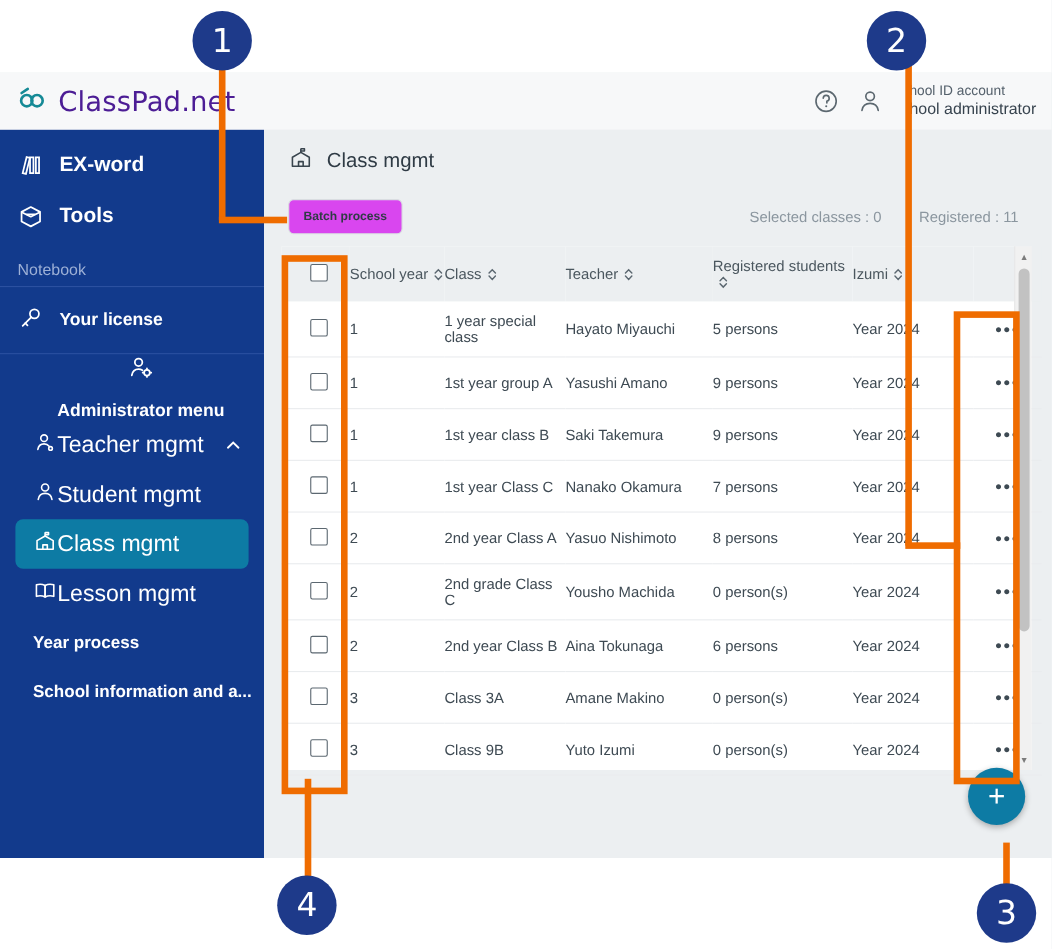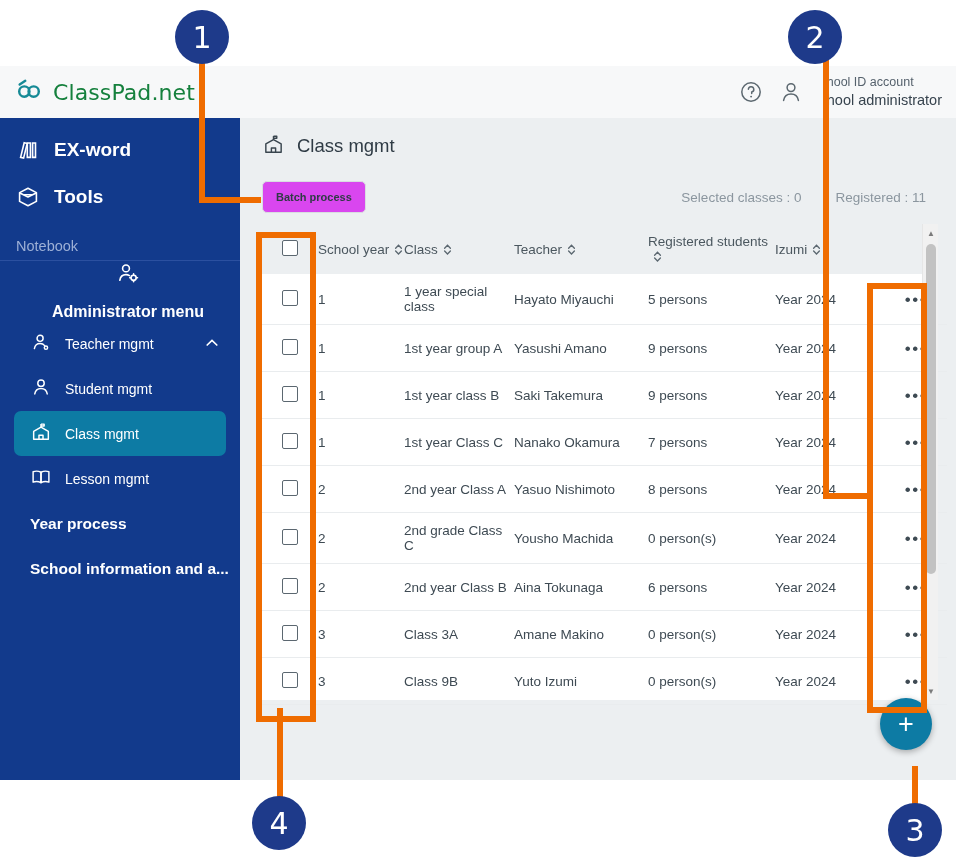--- a/index.html
+++ b/index.html
@@ -16,21 +16,21 @@
 
   
   .topbar{
     position:absolute;left:0;top:0;width:956px;height:52px;
     background:#f7f8f9;display:flex;align-items:center;
     box-sizing:border-box;padding:0 14px;
   }
   .logo-wrap{display:flex;align-items:center;gap:9px;}
   .logo-mark{width:30px;height:28px;flex:none;}
   .logo-text{
-    font-size:22px;color:#15803d;letter-spacing:.1px;
+    font-size:25px;color:#4c1d95;letter-spacing:.1px;
     font-family:"DejaVu Sans", sans-serif;
   }
   .topbar-right{margin-left:auto;display:flex;align-items:center;gap:16px;}
   .ico-btn{width:24px;height:24px;display:block;}
   .acct{
     line-height:1.32;color:#45535f;margin-left:8px;
     white-space:nowrap;
   }
   .acct .l1{font-size:12.5px;color:#55616c;}
   .acct .l2{font-size:14.5px;color:#37434e;}
@@ -57,23 +57,23 @@
   .sb-lic{
     display:flex;align-items:center;gap:14px;height:60px;padding-left:16px;
     font-size:16px;font-weight:bold;cursor:pointer;
   }
   .sb-admin{
     display:flex;align-items:center;gap:14px;height:60px;padding-left:16px;
     font-size:16px;font-weight:bold;cursor:pointer;flex-direction:column;
   }
   .sb-admin .chev{margin-left:auto;margin-right:20px;}
   .sb-sub{
-    display:flex;align-items:center;gap:13px;height:45px;
+    display:flex;align-items:center;height:45px;
     margin:0 14px 0 14px;padding-left:16px;border-radius:7px;
-    font-size:14px;cursor:pointer;
+    font-size:21px;cursor:pointer;
   }
   .sb-sub.active{background:#0d7ba4;}
   .sb-plain{
     height:45px;display:flex;align-items:center;padding-left:30px;
     font-size:15.5px;font-weight:bold;cursor:pointer;
   }
 
   
   .content{
     position:absolute;left:240px;top:52px;width:716px;height:662px;
@@ -221,20 +221,32 @@
             <path d="M12 3.2 L20.4 7.6 V16.4 L12 20.8 L3.6 16.4 V7.6 Z"></path>
             <path d="M3.8 8 L12 12 l8.2 -4"></path>
             <path d="M8.4 9.8 h7.2" stroke-linecap="round"></path>
           </svg>
         </span>
         <span class="sb-big">Tools</span>
       </div>
       <div class="sb-note">Notebook</div>
     </div>
 
+    <div class="sb-sec">
+      <div class="sb-lic">
+        <span class="svgico">
+          <svg viewBox="0 0 24 24" width="24" height="24" fill="none" stroke="#ffffff" stroke-width="1.6" stroke-linecap="round">
+            <circle cx="15.3" cy="8.3" r="4.1"></circle>
+            <path d="M12.5 11.3 L4.6 19.2"></path>
+            <path d="M7 16.8 l2 2"></path>
+          </svg>
+        </span>
+        <span>Your license</span>
+      </div>
+    </div>
 
     <div>
       <div class="sb-admin">
         <span class="svgico">
           <svg viewBox="0 0 24 24" width="24" height="24" fill="none" stroke="#ffffff" stroke-width="1.6">
             <circle cx="10" cy="7.4" r="3.4"></circle>
             <path d="M3.8 19.3c.6-3.7 3.2-5.7 6.2-5.7 1.3 0 2.5.4 3.5 1" stroke-linecap="round"></path>
             <circle cx="17.6" cy="16.8" r="2.6"></circle>
             <path d="M17.6 12.9v1.1M17.6 19.6v1.1M13.7 16.8h1.1M20.4 16.8h1.1" stroke-linecap="round"></path>
           </svg>

